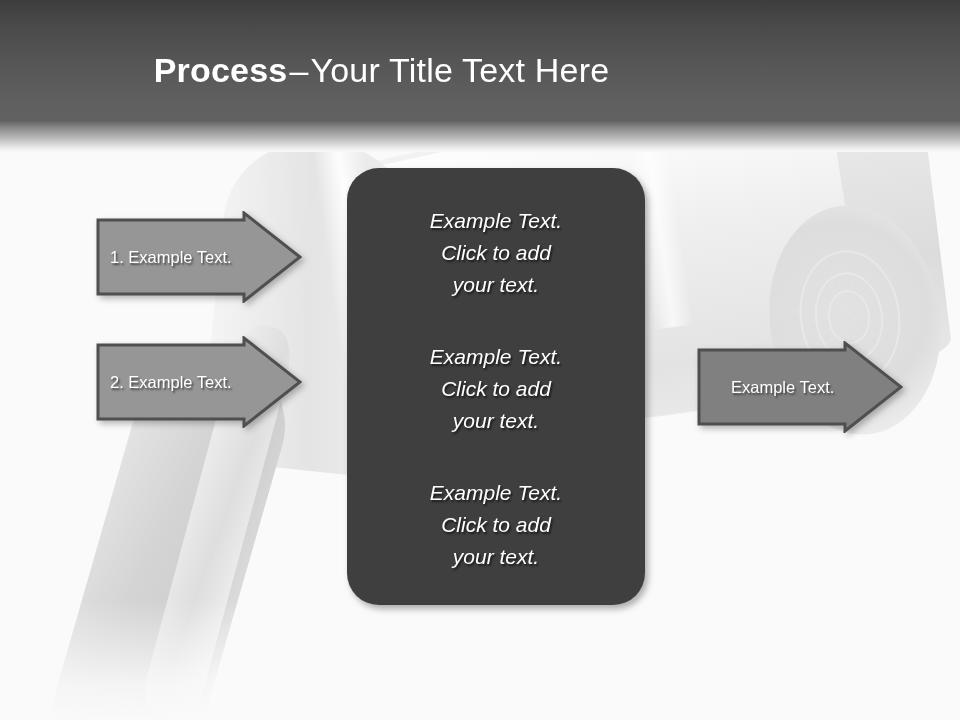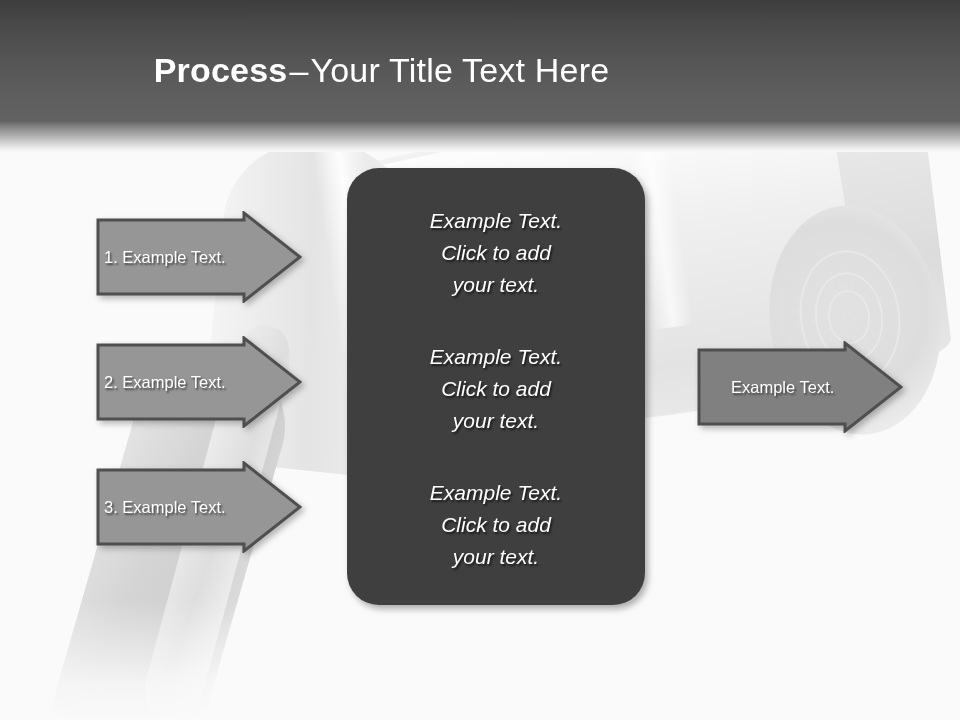--- a/index.html
+++ b/index.html
@@ -188,21 +188,21 @@
     bottom: 0;
     display: flex;
     align-items: center;
     color: #ffffff;
     font-size: 16.5px;
     line-height: 20px;
     text-shadow: 1.5px 1.5px 2px rgba(60,60,60,0.9);
     white-space: nowrap;
     pointer-events: none;
   }
-  .arrow-left .arrow-label { padding-left: 8px; justify-content: flex-start; }
+  .arrow-left .arrow-label { padding-left: 14px; justify-content: flex-start; }
   .arrow-right .arrow-label { padding-left: 34px; justify-content: flex-start; }
 
   
   .center-box {
     position: absolute;
     left: 347px;
     top: 168px;
     width: 298px;
     height: 437px;
     background: #3f3f3f;
@@ -263,26 +263,20 @@
     <span class="arrow-label">1. Example Text.</span>
   </div>
 
   <div class="arrow arrow-left" style="left:96px;top:336px;width:206px;height:92px;align-items:flex-end;">
     <svg width="206" height="92" viewBox="0 0 206 92">
       <polygon points="2,9 148,9 148,2 204,46 148,90 148,83 2,83" fill="#969696" stroke="#4f4f4f" stroke-width="3" stroke-linejoin="miter"></polygon>
     </svg>
     <span class="arrow-label">2. Example Text.</span>
   </div>
 
-  <div class="arrow arrow-left" style="left:96px;top:461px;width:206px;height:92px;">
-    <svg width="206" height="92" viewBox="0 0 206 92">
-      <polygon points="2,9 148,9 148,2 204,46 148,90 148,83 2,83" fill="#969696" stroke="#4f4f4f" stroke-width="3" stroke-linejoin="miter"></polygon>
-    </svg>
-    <span class="arrow-label">3. Example Text.</span>
-  </div>
 
   <div class="center-box">
     <div class="center-block">Example Text.
 Click  to add
 your text.</div>
     <div class="center-block">Example Text.
 Click  to add
 your text.</div>
     <div class="center-block">Example Text.
 Click  to add

